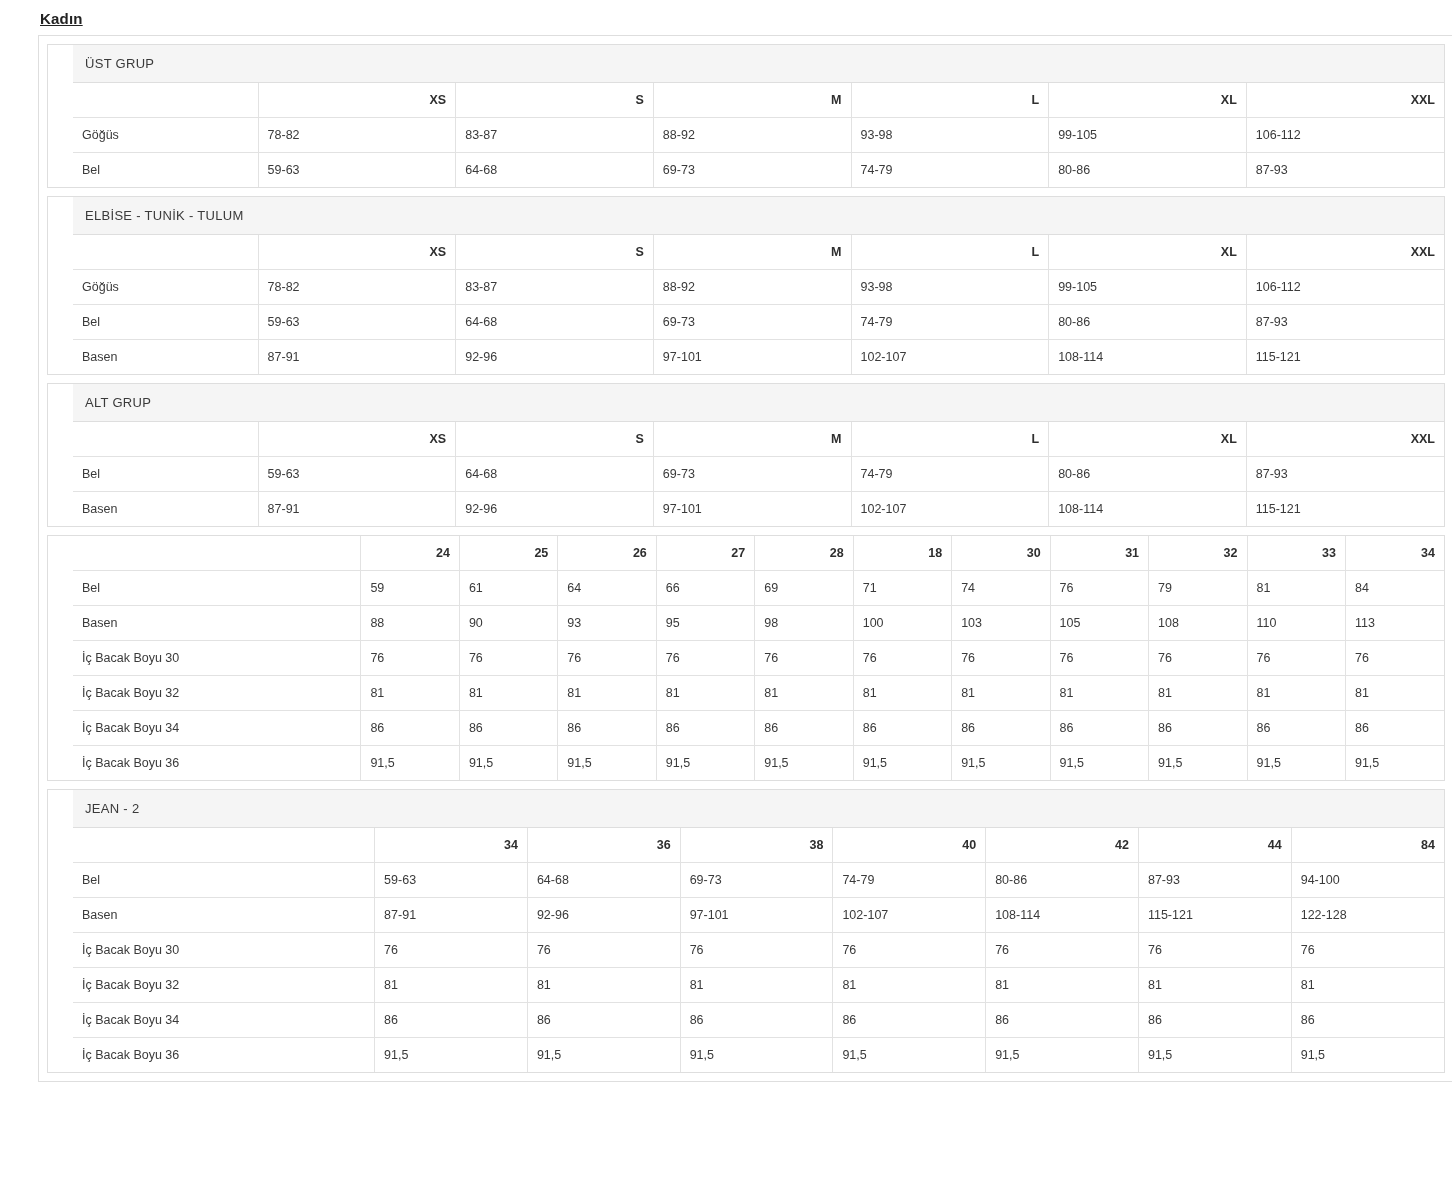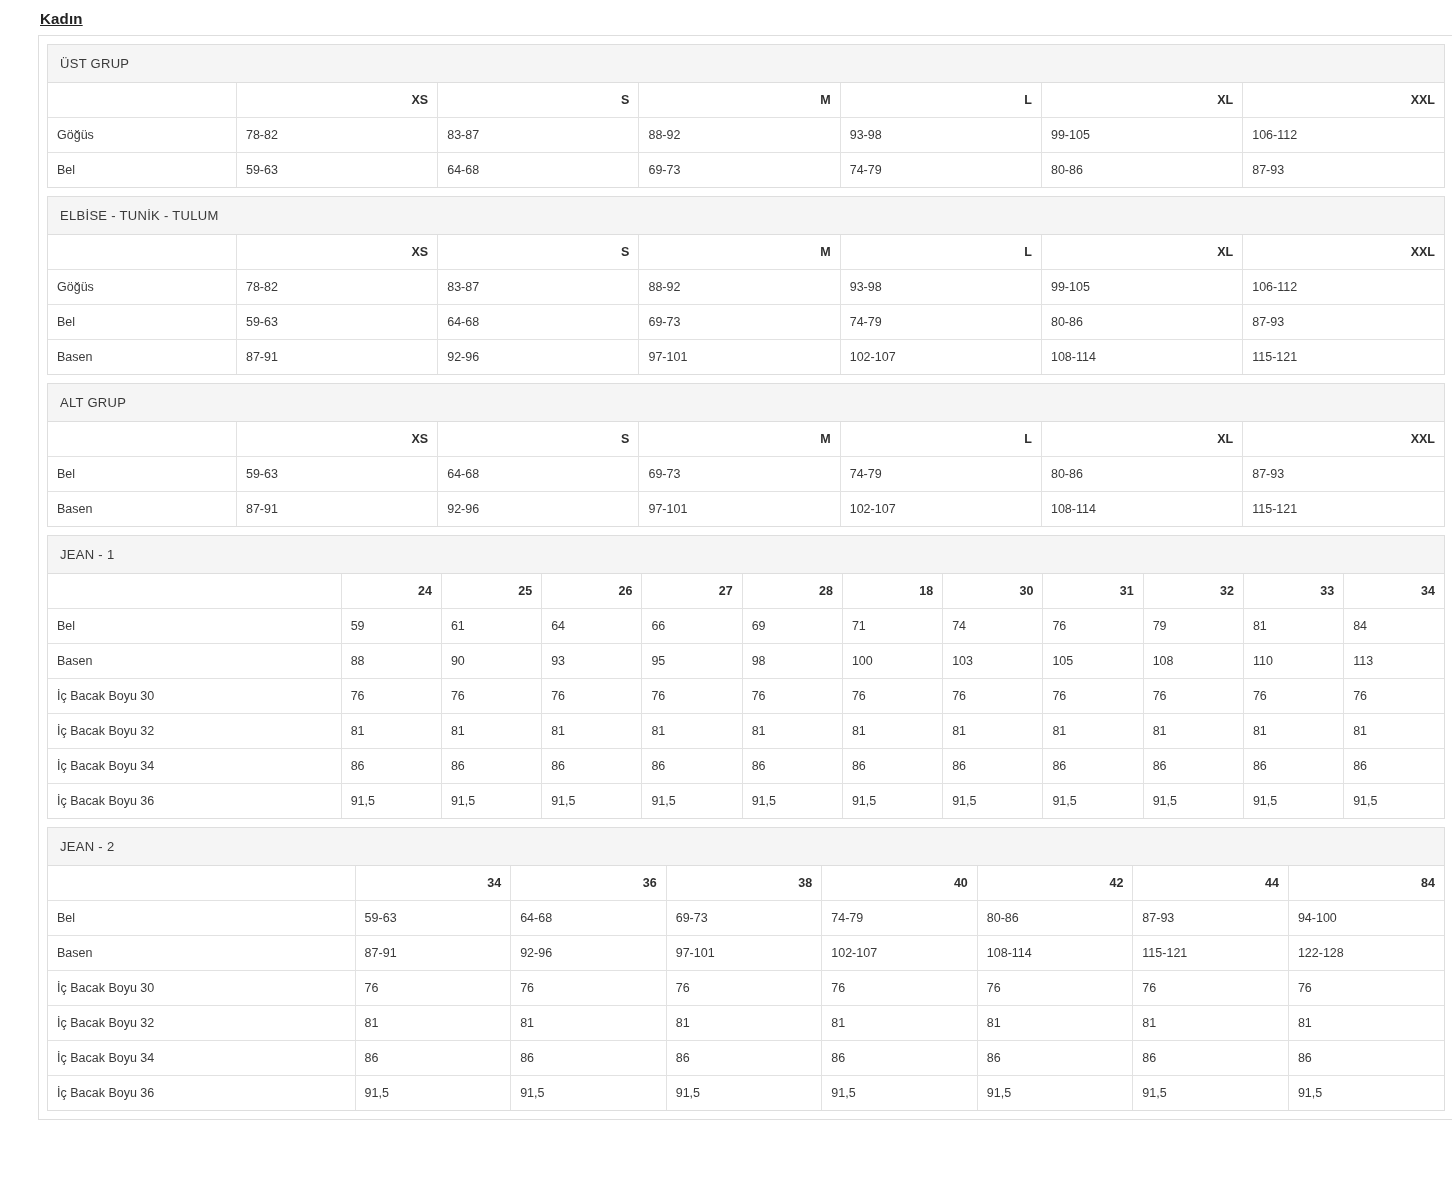--- a/index.html
+++ b/index.html
@@ -32,20 +32,21 @@
     border-top: 1px solid #dedede;
     margin: 0 18px 0 18px;
     background: #fff;
     box-sizing: border-box;
   }
   .panel {
     border: 1px solid #dedede;
     margin: 8px;
     background: #ffffff;
     box-sizing: border-box;
+    padding-left: 25px;
   }
   .panel-header {
     background: #f5f5f5;
     border-bottom: 1px solid #dedede;
     padding: 11px 12px;
     font-size: 13px;
     color: #3a3a3a;
     letter-spacing: 0.3px;
   }
   table.size-table {
@@ -228,21 +229,20 @@
                 <td>92-96</td>
                 <td>97-101</td>
                 <td>102-107</td>
                 <td>108-114</td>
                 <td>115-121</td>
               </tr>
             </tbody>
           </table>
         </div>
         <div class="panel">
-          <div class="panel-header">JEAN - 1</div>
           <table class="size-table">
             <colgroup>
               <col style="width: 21%;">
               <col style="width: 7.18182%;">
               <col style="width: 7.18182%;">
               <col style="width: 7.18182%;">
               <col style="width: 7.18182%;">
               <col style="width: 7.18182%;">
               <col style="width: 7.18182%;">
               <col style="width: 7.18182%;">

